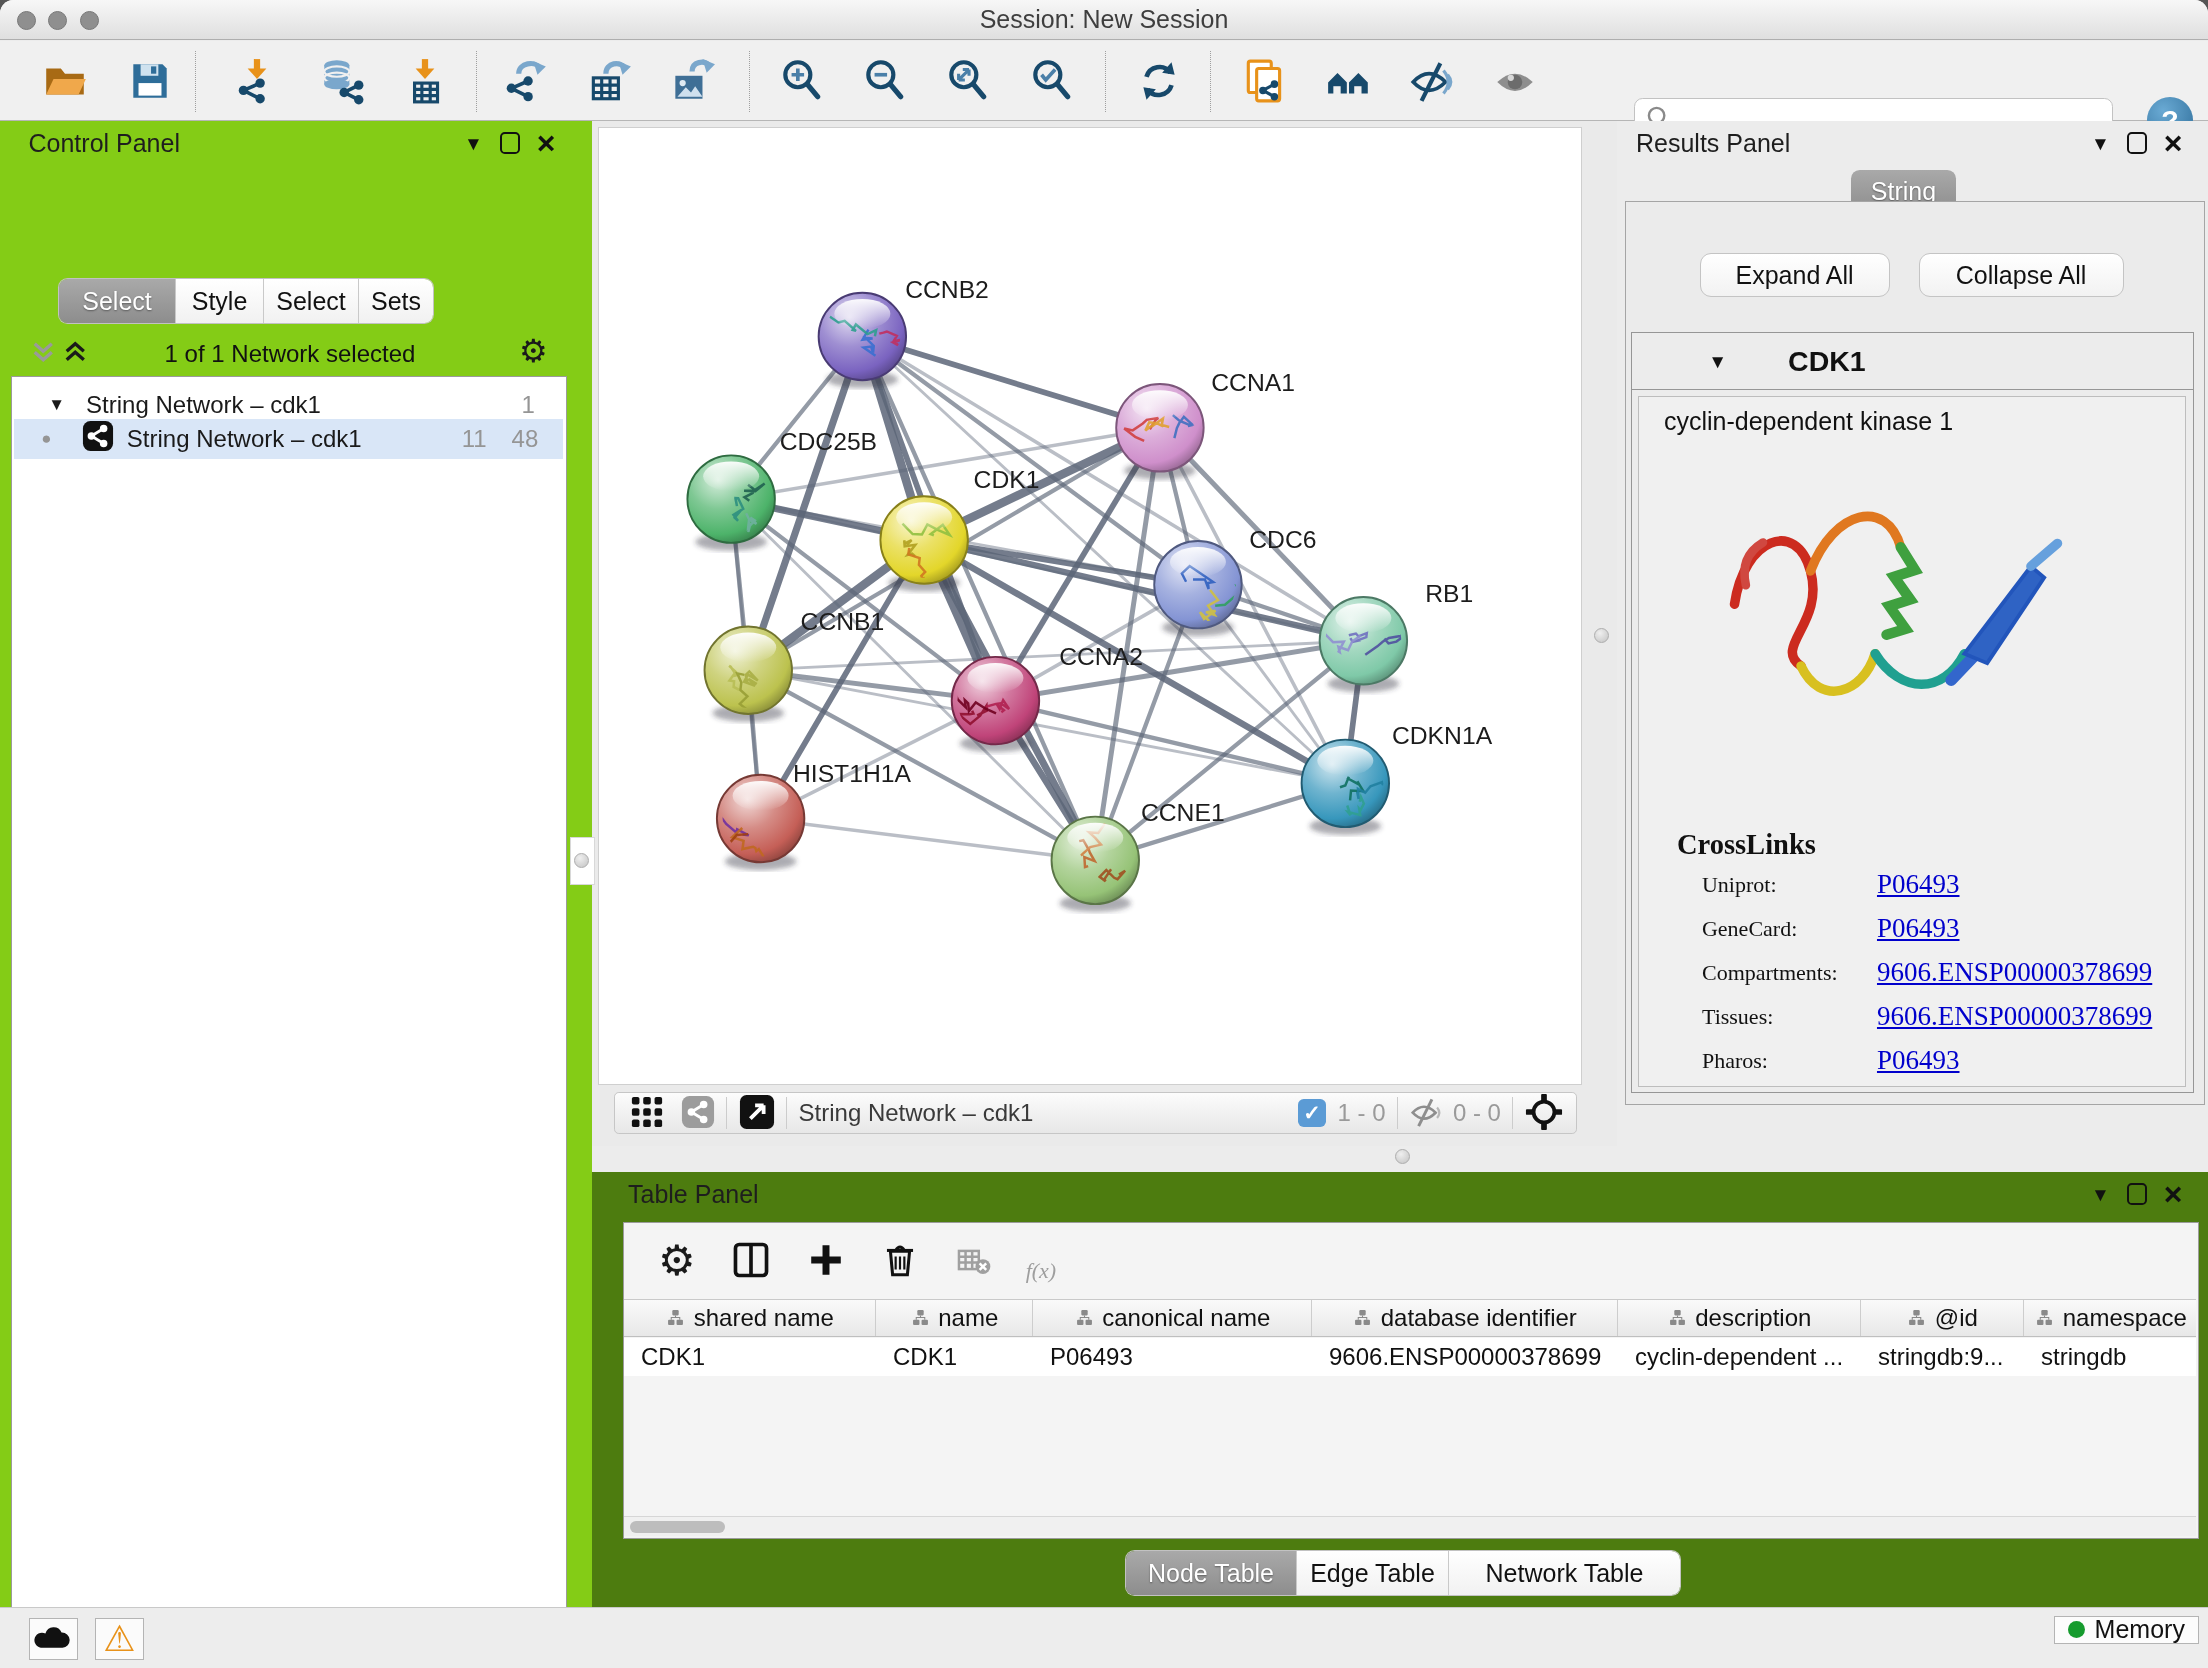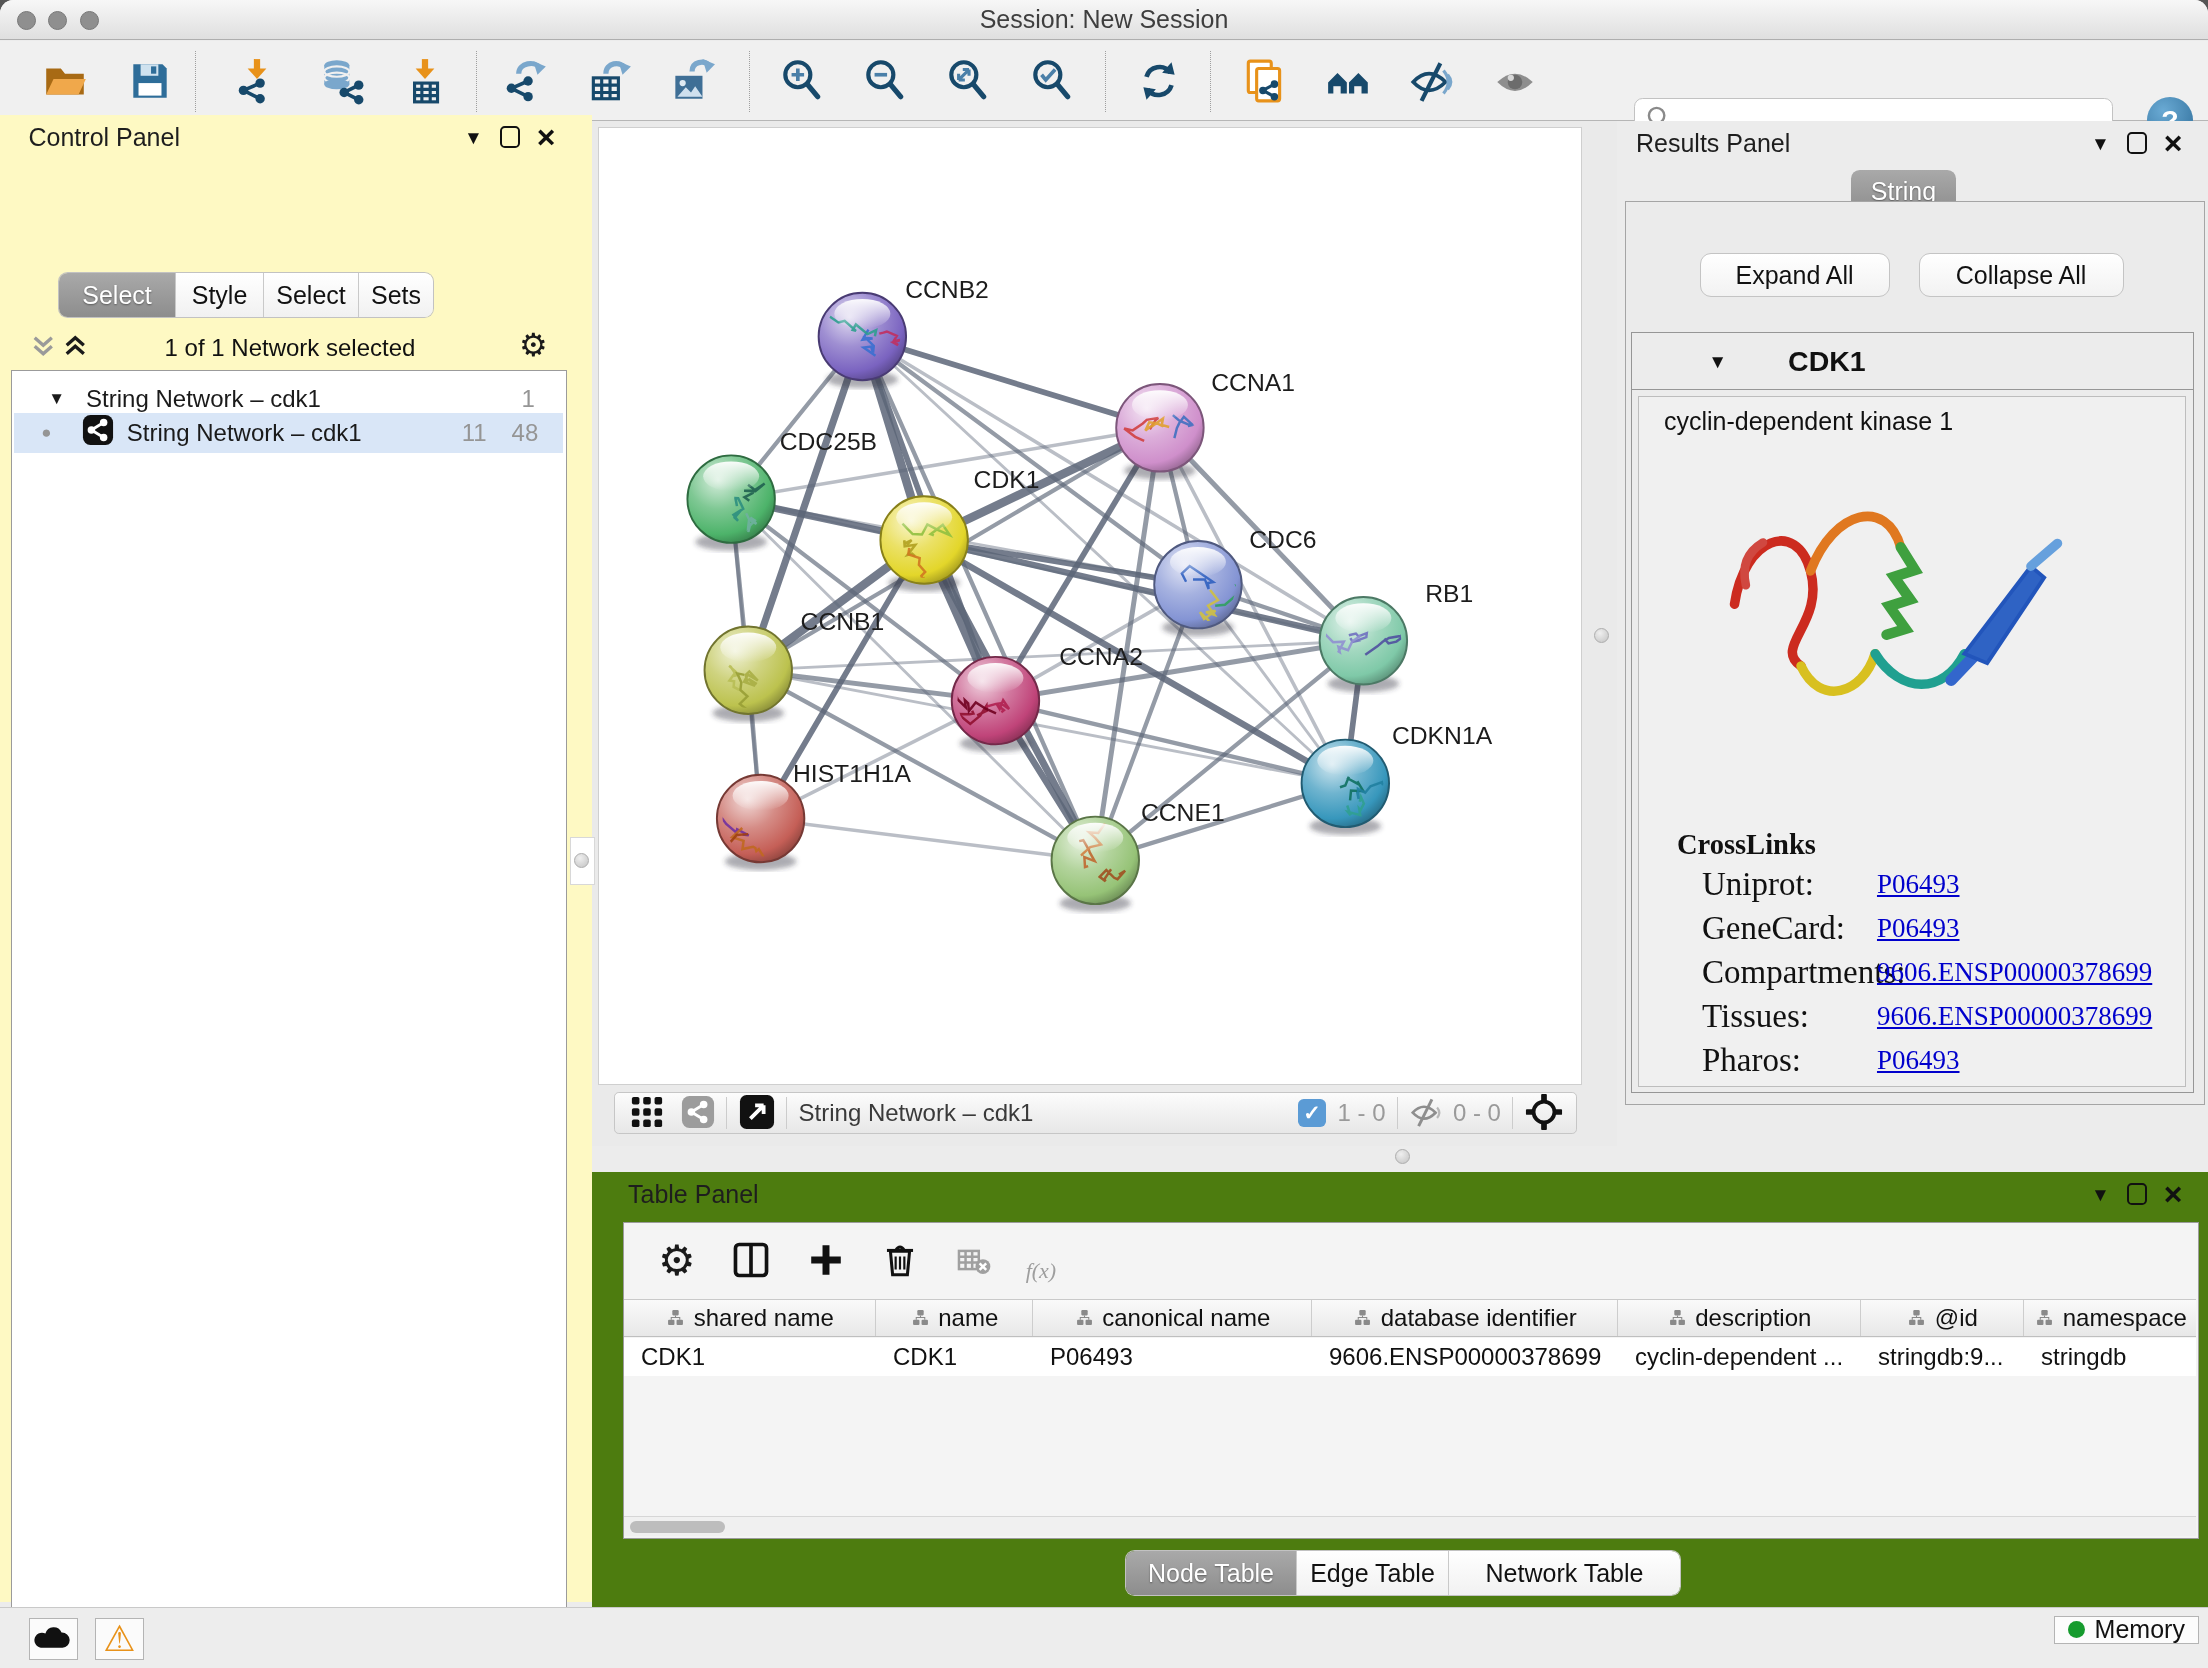--- a/index.html
+++ b/index.html
@@ -73,21 +73,21 @@
   .resbox { position:absolute; left:7.6px; top:80px; width:580px; height:904px; background:#ebebeb;
     border:1.9px solid #a5a5a5; }
   .btn { background:linear-gradient(#ffffff,#f2f2f2); border:1.9px solid #c4c4c4; border-radius:11px;
     font-size:25px; color:#111; display:flex; align-items:center; justify-content:center; }
   .genebox { position:absolute; left:5.7px; top:130px; width:563px; height:761px;
     border:1.9px solid #969696; background:#ececec; }
   .genehdr { height:57px; border-bottom:1.9px solid #969696; display:flex; align-items:center; }
   .geneinner { position:absolute; left:5.7px; top:63px; width:548px; height:691px;
     border:1px solid #bdbdbd; background:#f0f0f0; }
   .serif { font-family:"Liberation Serif", serif;margin-top:21px; }
-  .xl-label { font-size:33px; color:#111; }
+  .xl-label { font-size:22px; color:#111; }
   .xl-link { font-size:27px; color:#0000cc; text-decoration:underline; cursor:pointer; }
 
   
   .tablepanel { left:592px; top:1172px; width:1617px; height:436px; background:#4d7c0f; }
   .tcontainer { position:absolute; left:31px; top:50px; width:1576px; height:317px;
     background:#f4f4f4; border:1.9px solid #9b9b9b; }
   .ttoolbar { position:absolute; left:0; top:0; width:100%; height:74px; display:flex; align-items:center; }
   .ticon { margin-left:34px; display:flex; align-items:center; }
   .thead-row { position:absolute; left:0; top:76px; width:1572px; height:38px;
     background:linear-gradient(#fafafa,#e8e8e8); border-top:1px solid #c9c9c9; border-bottom:1px solid #bfbfbf;
@@ -288,21 +288,21 @@
       <span><svg width="27" height="27" viewBox="0 0 28 28">
             <circle cx="11" cy="11" r="8" fill="none" stroke="#8a8a8a" stroke-width="2.5"></circle>
             <path d="M17 17l7 7" stroke="#8a8a8a" stroke-width="3" stroke-linecap="round"></path>
           </svg></span>
     </div>
     <div class="helpbtn">
         <span>?</span>
       </div>
   </div>
 
-  <div class="abs" style="left:0;top:115px;width:592px;height:1487px;background:#fef9c3">
+  <div class="abs" style="left:0;top:121px;width:592px;height:1487px;background:#84cc16">
     <div class="abs phead" style="left:28.5px;top:7.6px">Control Panel</div>
     <div class="abs pctl" style="left:464px;top:9.5px">
       <span class="tri">▼</span>
       <span class="floatbox"></span>
       <span class="closex">×</span>
     </div>
     <div class="ctrl-tabs" id="ctrl-tabs">
         <div class="tab sel" style="width: 117px;">Select</div>
         <div class="tab" style="width: 88px;">Style</div>
         <div class="tab" style="width: 95px;">Select</div>

